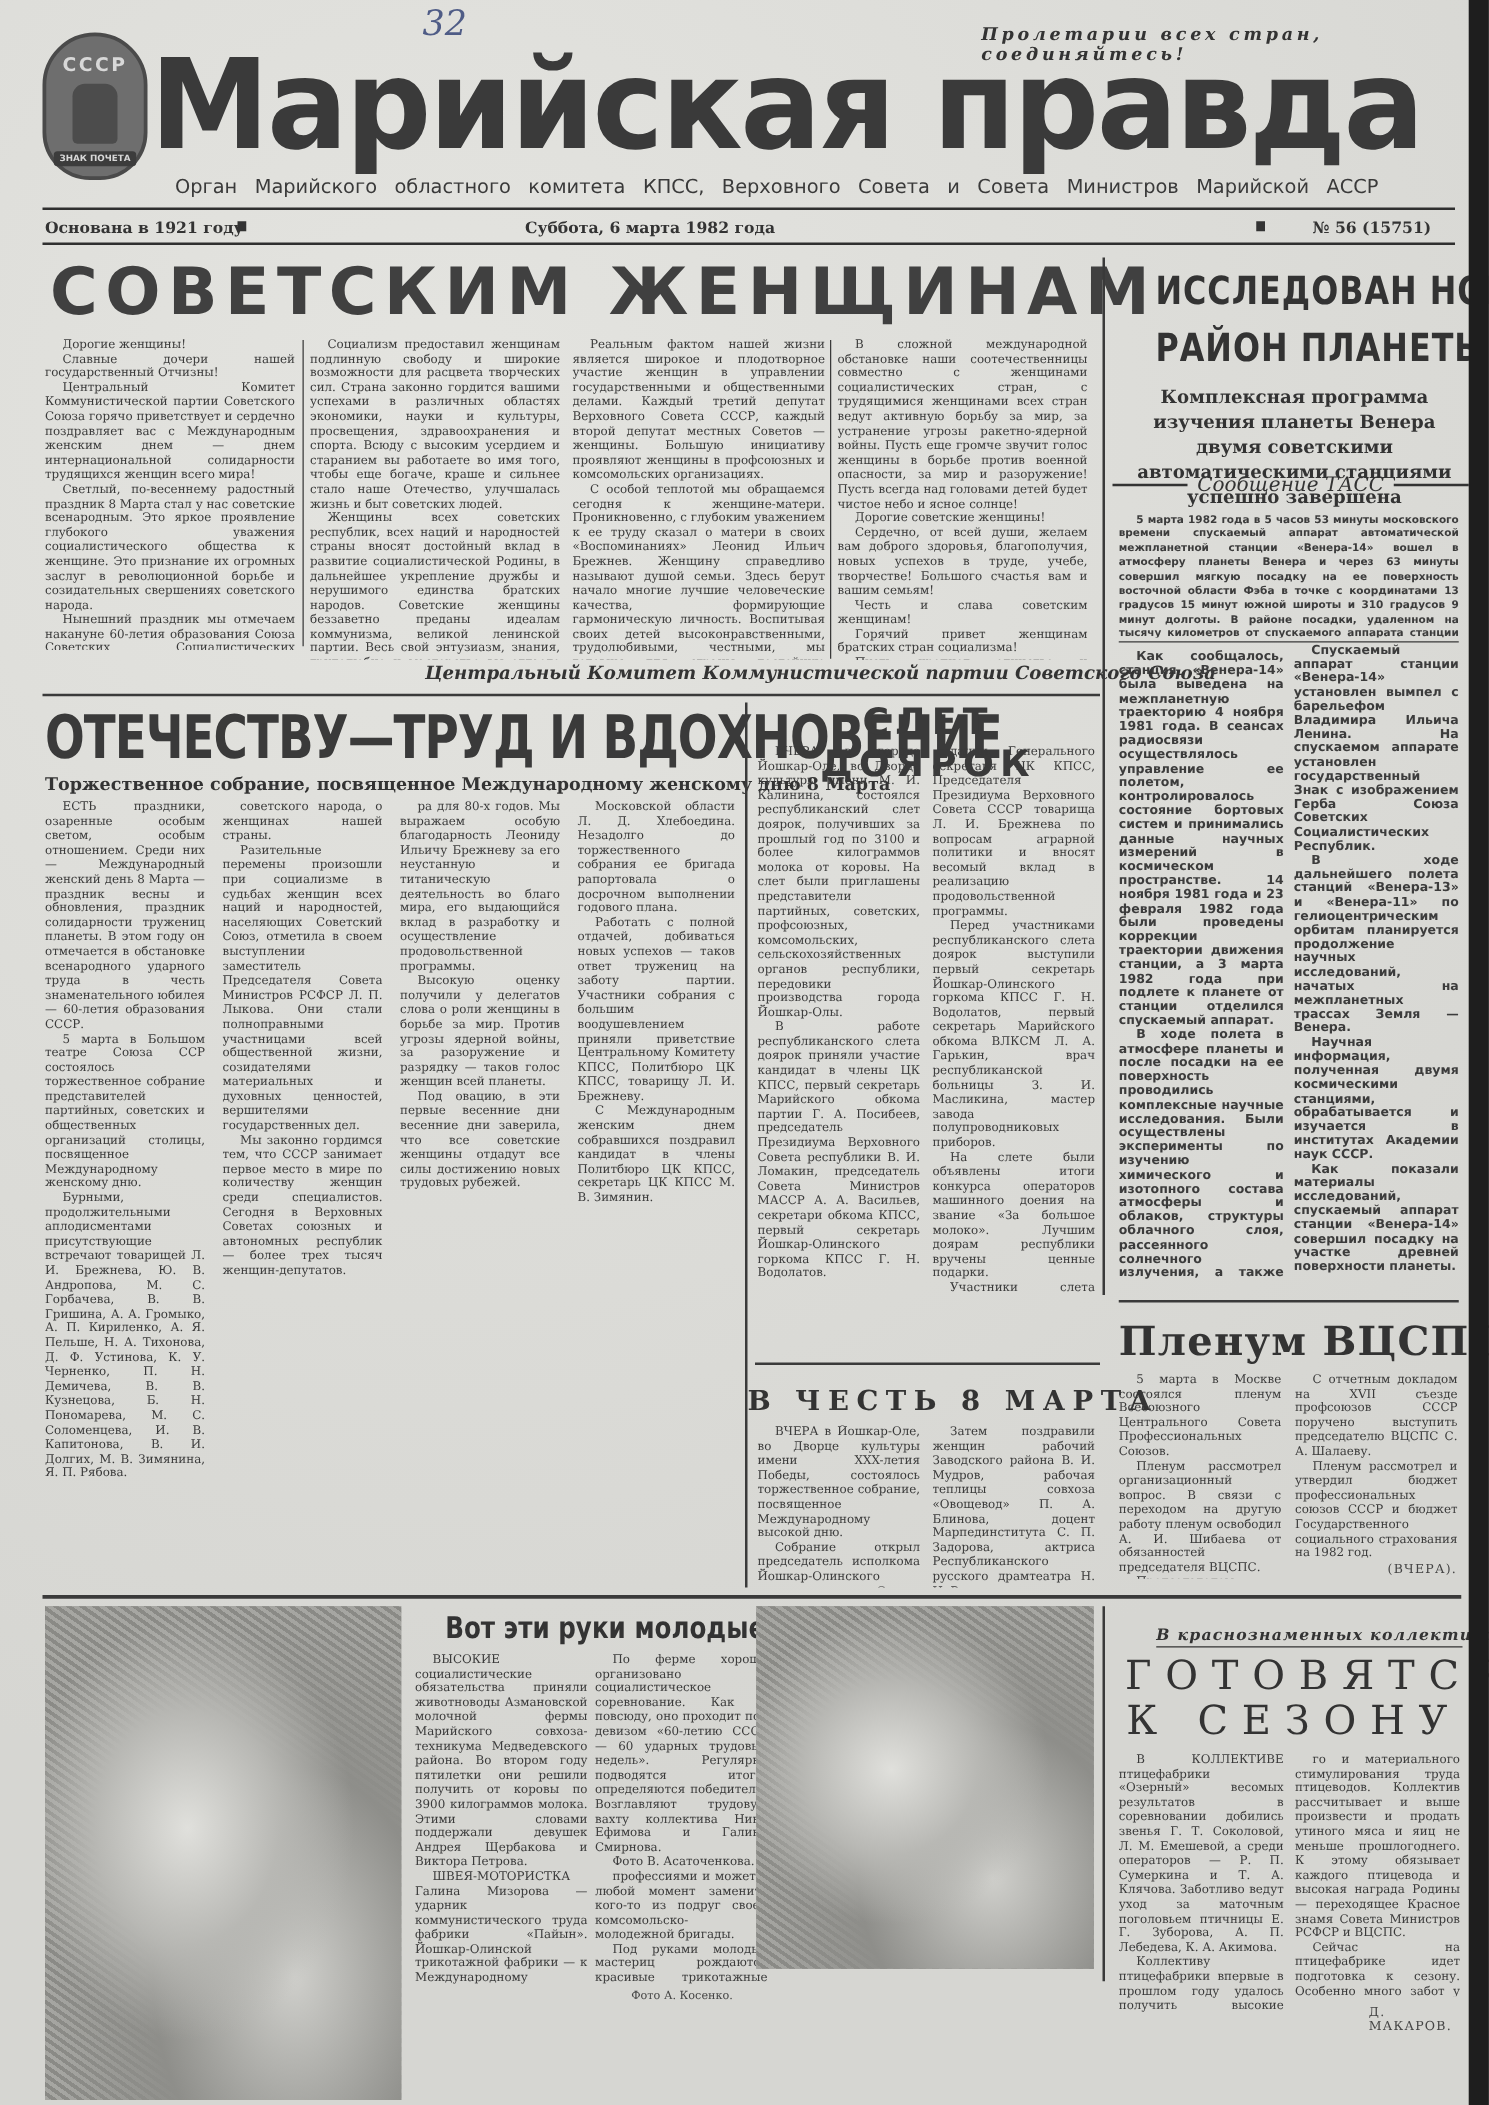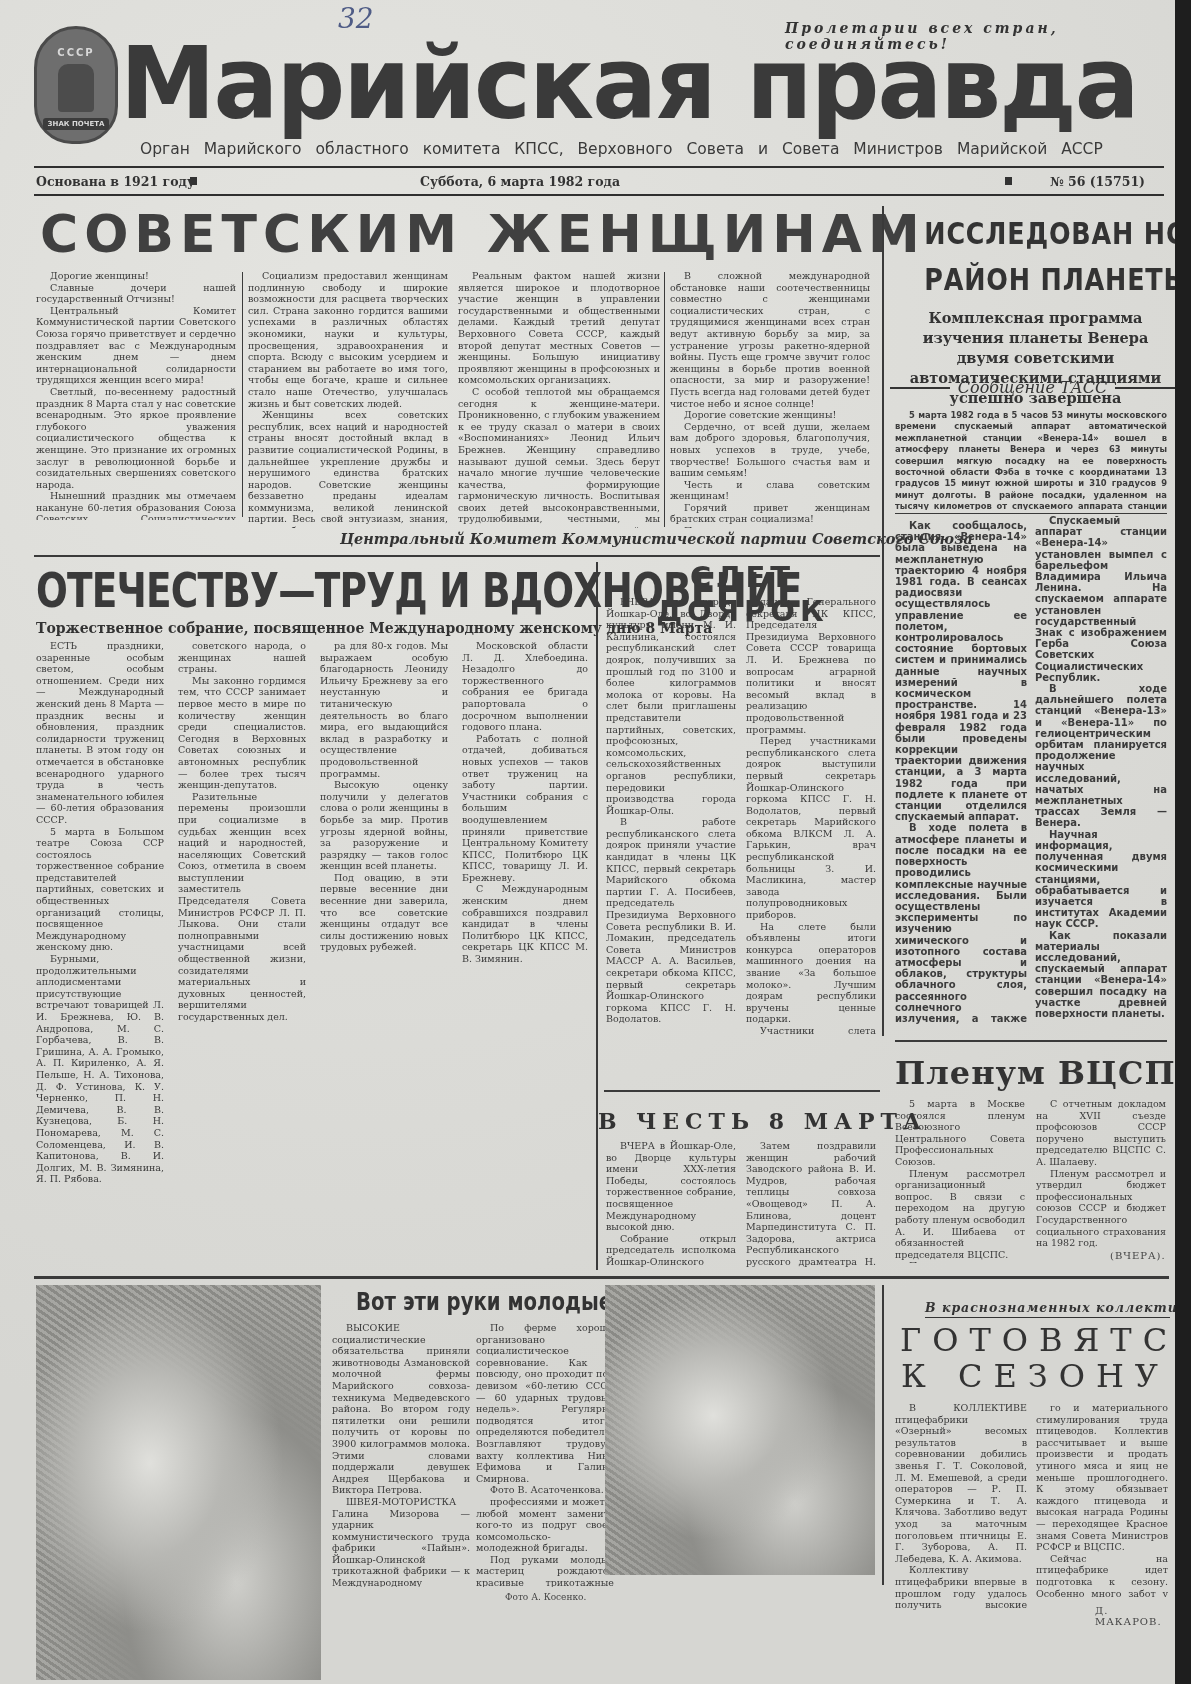--- a/index.html
+++ b/index.html
@@ -20,21 +20,21 @@
   .abs { position: absolute; }
 
   
   .emblem {
     left: 34px; top: 26px; width: 84px; height: 118px;
     border-radius: 42px 42px 38px 38px;
     background: #6e6e6e; border: 3px solid #4a4a4a;
     display: flex; flex-direction: column; align-items: center; justify-content: center;
     color: #d8d8d8; font-family: "DejaVu Sans", sans-serif; font-weight: bold;
   }
-  .emblem .e-top { font-size: 10px; letter-spacing: 2px; margin-top: 6px; }
+  .emblem .e-top { font-size: 15px; letter-spacing: 2px; margin-top: 6px; }
   .emblem .e-fig { width: 36px; height: 48px; margin: 6px 0; background: #4c4c4c; border-radius: 10px 10px 4px 4px; }
   .emblem .e-bot { font-size: 7px; background: #3c3c3c; padding: 2px 5px; border-radius: 3px; }
   .handwriting { left: 338px; top: 2px; font-family: "DejaVu Serif", serif; font-style: italic; font-size: 28px; color: #4f5c86; }
   .slogan { left: 785px; top: 20px; font-family: "DejaVu Serif", serif; font-style: italic; font-weight: bold; font-size: 14px; letter-spacing: 3px; color: #333; }
   .title {
     left: 120px; top: 30px; width: 1060px; height: 108px;
     font-family: "DejaVu Sans", sans-serif; font-weight: bold;
     font-size: 100px; line-height: 108px; letter-spacing: -2px; color: #3a3a3a;
     transform: scaleX(0.96); transform-origin: left center; white-space: nowrap;
   }
@@ -162,22 +162,22 @@
   <div class="abs hrule" style="left:34px;top:555px;width:846px;"></div>
   <div class="abs h-fatherland">ОТЕЧЕСТВУ—ТРУД И ВДОХНОВЕНИЕ</div>
   <div class="abs fatherland-sub">Торжественное собрание, посвященное Международному женскому дню 8 Марта</div>
   <div class="abs body-text" style="left:36px;top:640px;width:128px;height:630px;">
     <p>ЕСТЬ праздники, озаренные особым светом, особым отношением. Среди них — Международный женский день 8 Марта — праздник весны и обновления, праздник солидарности тружениц планеты. В этом году он отмечается в обстановке всенародного ударного труда в честь знаменательного юбилея — 60-летия образования СССР.</p>
     <p>5 марта в Большом театре Союза ССР состоялось торжественное собрание представителей партийных, советских и общественных организаций столицы, посвященное Международному женскому дню.</p>
     <p>Бурными, продолжительными аплодисментами присутствующие встречают товарищей Л. И. Брежнева, Ю. В. Андропова, М. С. Горбачева, В. В. Гришина, А. А. Громыко, А. П. Кириленко, А. Я. Пельше, Н. А. Тихонова, Д. Ф. Устинова, К. У. Черненко, П. Н. Демичева, В. В. Кузнецова, Б. Н. Пономарева, М. С. Соломенцева, И. В. Капитонова, В. И. Долгих, М. В. Зимянина, Я. П. Рябова.</p>
   </div>
   <div class="abs body-text" style="left:178px;top:640px;width:128px;height:630px;">
     <p>советского народа, о женщинах нашей страны.</p>
+    <p>Разительные перемены произошли при социализме в судьбах женщин всех наций и народностей, населяющих Советский Союз, отметила в своем выступлении заместитель Председателя Совета Министров РСФСР Л. П. Лыкова. Они стали полноправными участницами всей общественной жизни, созидателями материальных и духовных ценностей, вершителями государственных дел.</p>
     <p>Мы законно гордимся тем, что СССР занимает первое место в мире по количеству женщин среди специалистов. Сегодня в Верховных Советах союзных и автономных республик — более трех тысяч женщин-депутатов.</p>
-    <p>Разительные перемены произошли при социализме в судьбах женщин всех наций и народностей, населяющих Советский Союз, отметила в своем выступлении заместитель Председателя Совета Министров РСФСР Л. П. Лыкова. Они стали полноправными участницами всей общественной жизни, созидателями материальных и духовных ценностей, вершителями государственных дел.</p>
   </div>
   <div class="abs body-text" style="left:320px;top:640px;width:128px;height:630px;">
     <p>ра для 80-х годов. Мы выражаем особую благодарность Леониду Ильичу Брежневу за его неустанную и титаническую деятельность во благо мира, его выдающийся вклад в разработку и осуществление продовольственной программы.</p>
     <p>Высокую оценку получили у делегатов слова о роли женщины в борьбе за мир. Против угрозы ядерной войны, за разоружение и разрядку — таков голос женщин всей планеты.</p>
     <p>Под овацию, в эти первые весенние дни весенние дни заверила, что все советские женщины отдадут все силы достижению новых трудовых рубежей.</p>
   </div>
   <div class="abs body-text" style="left:462px;top:640px;width:126px;height:630px;">
     <p>Московской области Л. Д. Хлебоедина. Незадолго до торжественного собрания ее бригада рапортовала о досрочном выполнении годового плана.</p>
     <p>Работать с полной отдачей, добиваться новых успехов — таков ответ тружениц на заботу партии. Участники собрания с большим воодушевлением приняли приветствие Центральному Комитету КПСС, Политбюро ЦК КПСС, товарищу Л. И. Брежневу.</p>
     <p>С Международным женским днем собравшихся поздравил кандидат в члены Политбюро ЦК КПСС, секретарь ЦК КПСС М. В. Зимянин.</p>

